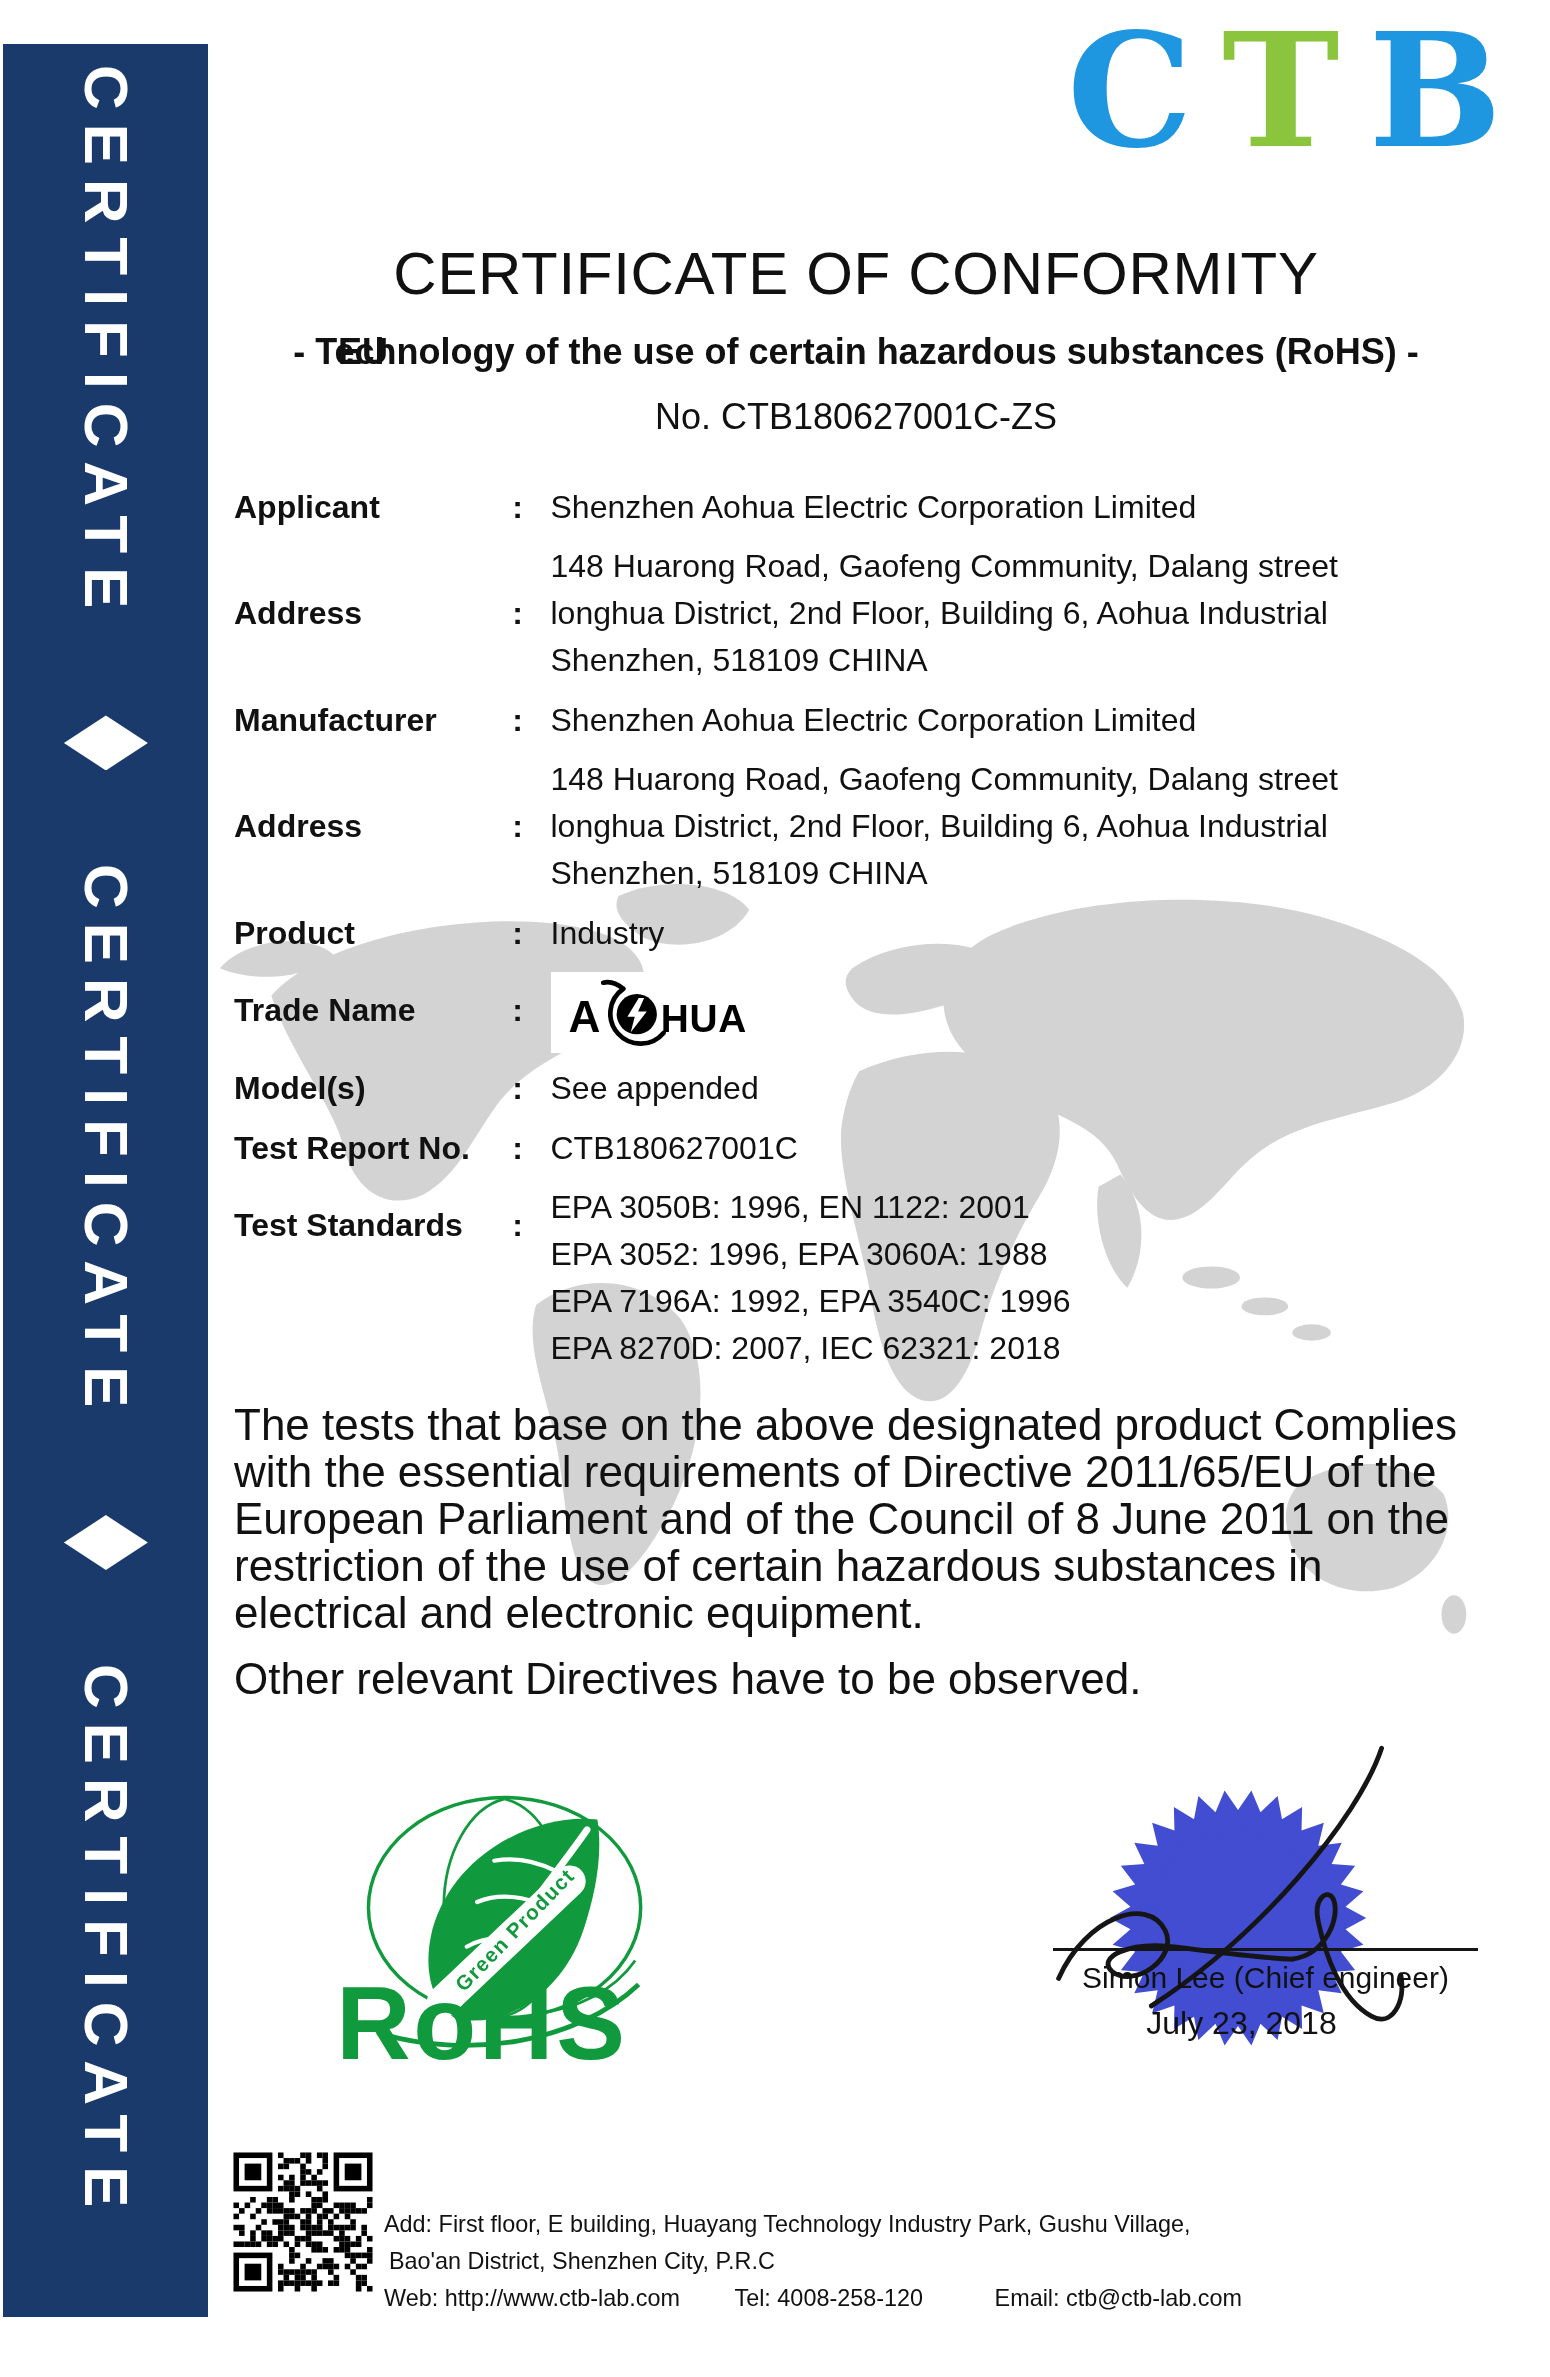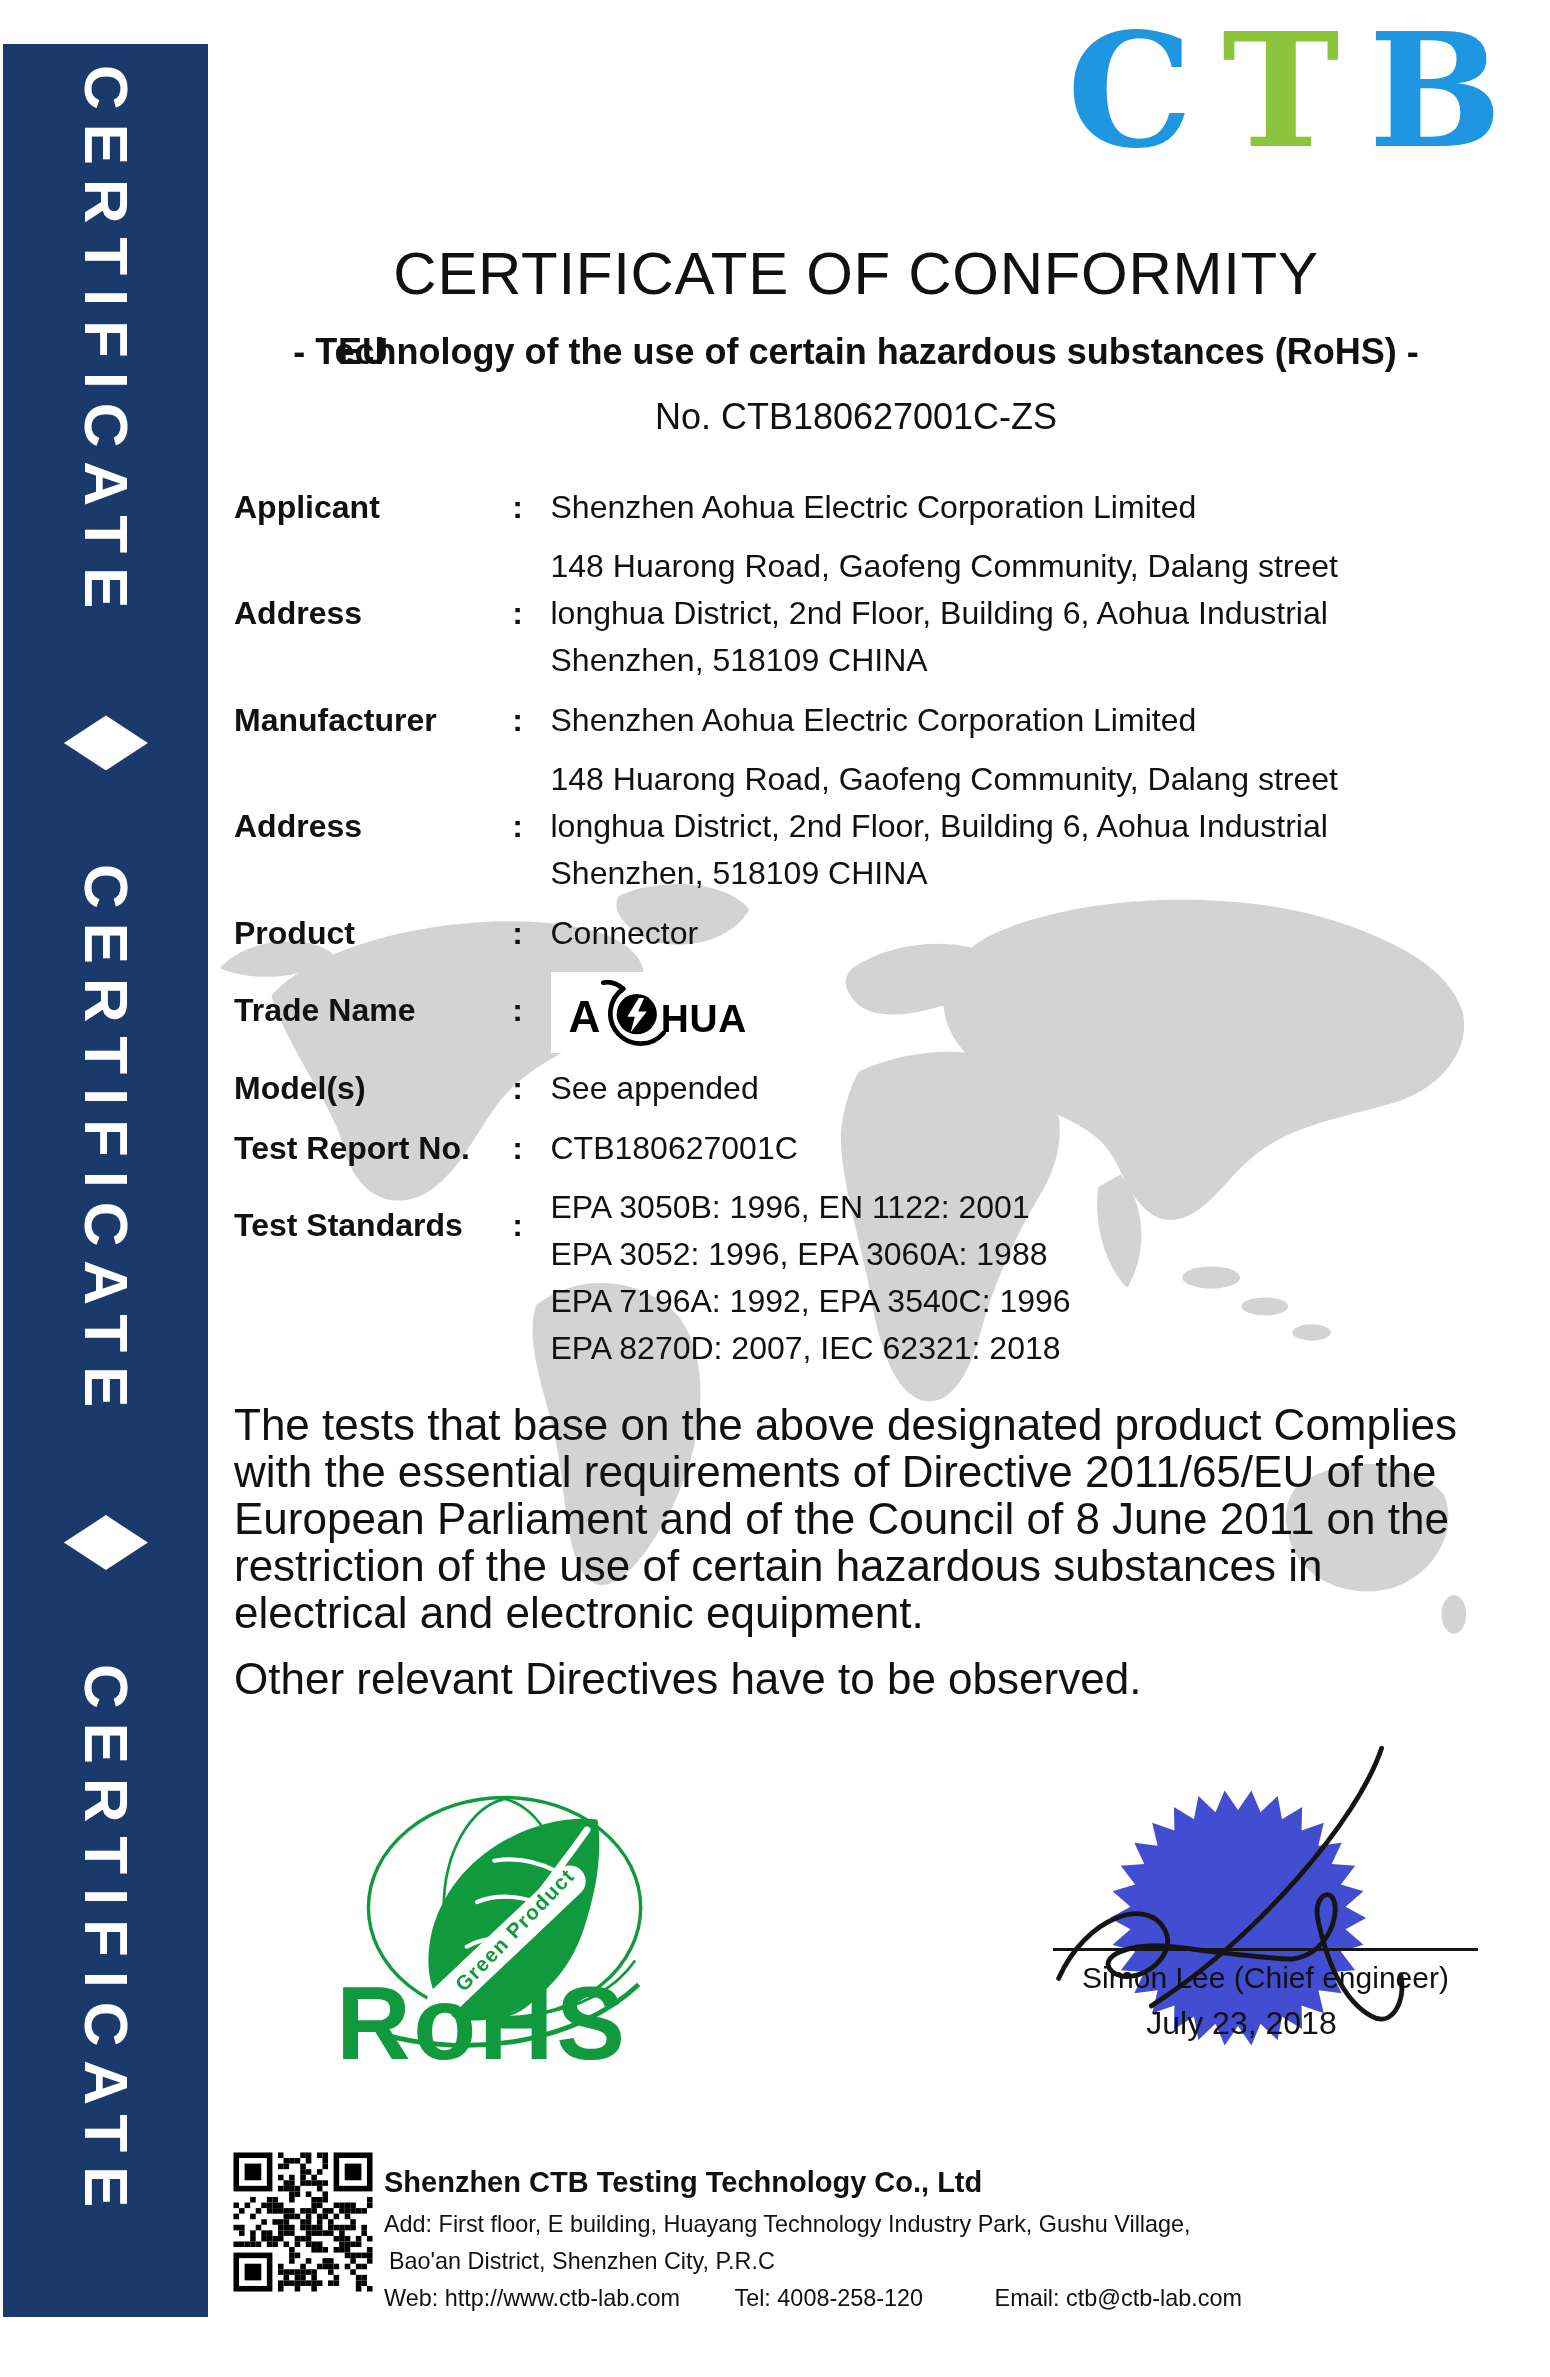--- a/index.html
+++ b/index.html
@@ -166,21 +166,21 @@
           <div class="vline">Shenzhen, 518109 CHINA</div>
         </div>
   </div>
 
   <div class="frow">
     <div class="fl">
       <span class="flabel">Product</span>
       <span class="fcolon">:</span>
     </div>
     <div class="fvalue">
-          <div class="vline">Connector</div>
+          <div class="vline">Industry</div>
         </div>
   </div>
 
   <div class="frow label-top">
     <div class="fl">
       <span class="flabel">Trade Name</span>
       <span class="fcolon">:</span>
     </div>
     <div class="fvalue has-logo">
   <div class="logo-box">
@@ -508,21 +508,20 @@
       <rect x="5" y="5" width="56" height="56" fill="#000"></rect>
       <rect x="13" y="13" width="40" height="40" fill="#fff"></rect>
       <rect x="21" y="21" width="24" height="24" fill="#000"></rect>
       <rect x="149" y="5" width="56" height="56" fill="#000"></rect>
       <rect x="157" y="13" width="40" height="40" fill="#fff"></rect>
       <rect x="165" y="21" width="24" height="24" fill="#000"></rect>
       <rect x="5" y="149" width="56" height="56" fill="#000"></rect>
       <rect x="13" y="157" width="40" height="40" fill="#fff"></rect>
       <rect x="21" y="165" width="24" height="24" fill="#000"></rect>
     </svg>
-  <div class="f-company">Shenzhen CTB Testing Technology Co., Ltd</div>
   <div class="f-addr1">Add: First floor, E building, Huayang Technology Industry Park, Gushu Village,</div>
   <div class="f-addr2">Bao'an District, Shenzhen City, P.R.C</div>
   <div class="f-contact">
     <span>Web: http://www.ctb-lab.com</span>
     <span class="gap1">Tel: 4008-258-120</span>
     <span class="gap2">Email: ctb@ctb-lab.com</span>
   </div>
 
 </div>
 

